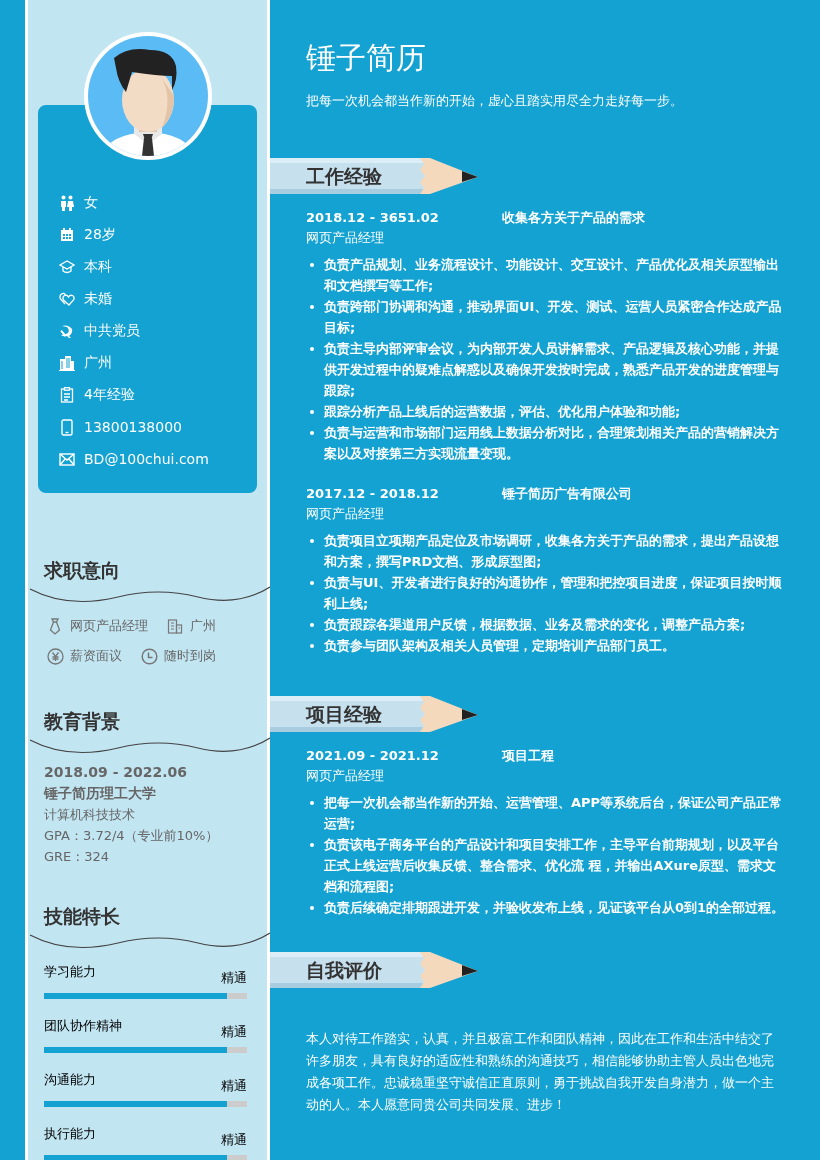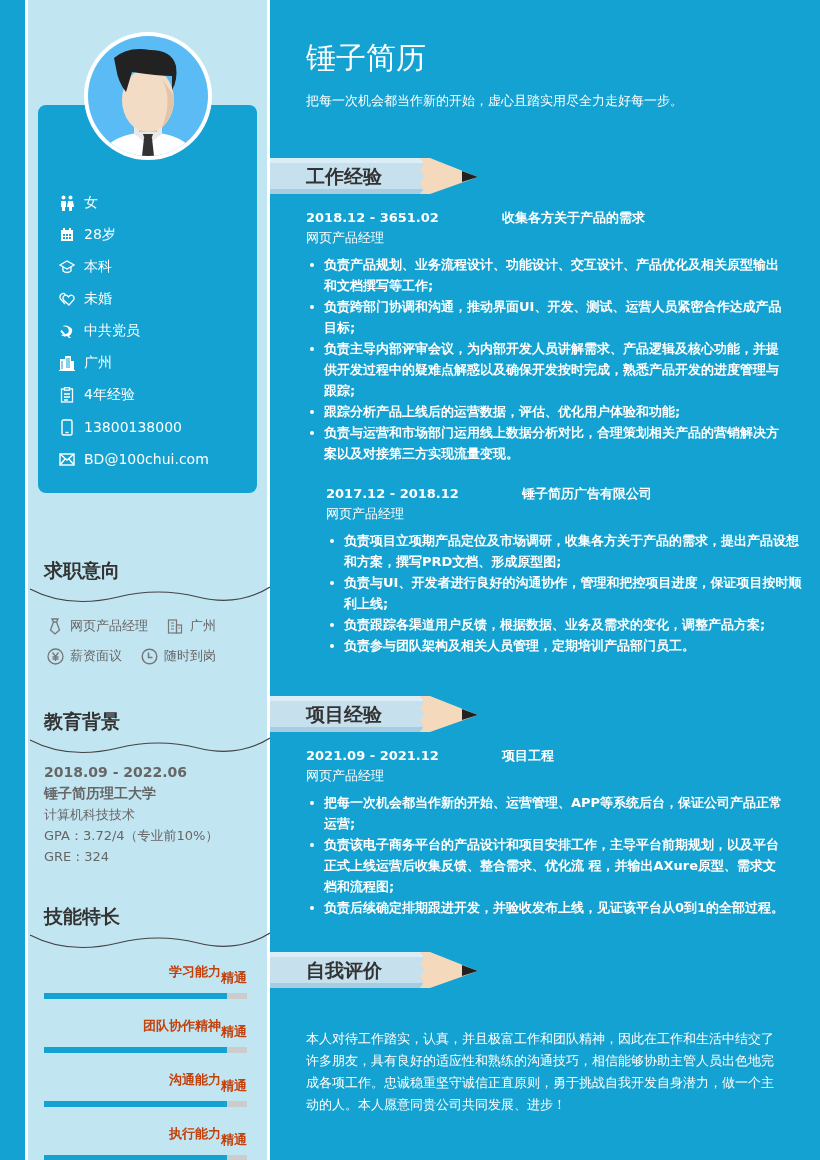--- a/index.html
+++ b/index.html
@@ -37,21 +37,21 @@
   }
   .wave { display: block; margin-top: -2px; }
   .intent-grid { padding-left: 18px; margin-top: 6px; color: #666666; font-size: 13px; }
   .intent-row { display: flex; height: 30px; align-items: center; }
   .intent-cell { display: flex; align-items: center; margin-right: 18px; }
   .intent-cell .ic { width: 18px; height: 18px; margin-right: 6px; display: flex; align-items: center; justify-content: center; }
   .edu { padding-left: 16px; margin-top: 6px; color: #666666; font-size: 13px; line-height: 21px; }
   .edu .b { font-weight: bold; font-size: 14px; }
   .skills { padding-left: 16px; padding-right: 20px; margin-top: 6px; }
   .skill { height: 54px; position: relative; }
-  .skill-head { display: flex; justify-content: flex-end; color: #c2410c; font-size: 13px; padding-top: 6px; font-weight: bold; }
+  .skill-head { display: flex; justify-content: space-between; color: #000000; font-size: 13px; padding-top: 6px; }
   .skill-level { margin-top: 6px; }
   .skill-bar { position: absolute; left: 0; right: 0; top: 36px; height: 6px; background: #cccccc; }
   .skill-fill { height: 6px; background: #13a2d1; }
 
   
   .main { position: absolute; left: 270px; top: 0; width: 550px; height: 1128px; color: #ffffff; }
   .name { position: absolute; left: 36px; top: 38px; font-size: 30px; color: #ffffff; }
   .motto { position: absolute; left: 36px; top: 92px; font-size: 13px; }
   .sec-head { position: absolute; left: 0; width: 210px; height: 40px; }
   .sec-head svg { position: absolute; left: 0; top: 0; }
@@ -328,21 +328,21 @@
     <div class="entry-role">网页产品经理</div>
     <ul class="bullets">
       <li>负责产品规划、业务流程设计、功能设计、交互设计、产品优化及相关原型输出和文档撰写等工作;</li>
       <li>负责跨部门协调和沟通，推动界面UI、开发、测试、运营人员紧密合作达成产品目标;</li>
       <li>负责主导内部评审会议，为内部开发人员讲解需求、产品逻辑及核心功能，并提供开发过程中的疑难点解惑以及确保开发按时完成，熟悉产品开发的进度管理与跟踪;</li>
       <li>跟踪分析产品上线后的运营数据，评估、优化用户体验和功能;</li>
       <li>负责与运营和市场部门运用线上数据分析对比，合理策划相关产品的营销解决方案以及对接第三方实现流量变现。</li>
     </ul>
   </div>
 
-  <div class="entry" style="top:484px;margin-left:20px;">
+  <div class="entry" style="top:484px;">
     <div class="entry-head">
       <span class="entry-date">2017.12 - 2018.12</span>
       <span>锤子简历广告有限公司</span>
     </div>
     <div class="entry-role">网页产品经理</div>
     <ul class="bullets">
       <li>负责项目立项期产品定位及市场调研，收集各方关于产品的需求，提出产品设想和方案，撰写PRD文档、形成原型图;</li>
       <li>负责与UI、开发者进行良好的沟通协作，管理和把控项目进度，保证项目按时顺利上线;</li>
       <li>负责跟踪各渠道用户反馈，根据数据、业务及需求的变化，调整产品方案;</li>
       <li>负责参与团队架构及相关人员管理，定期培训产品部门员工。</li>

